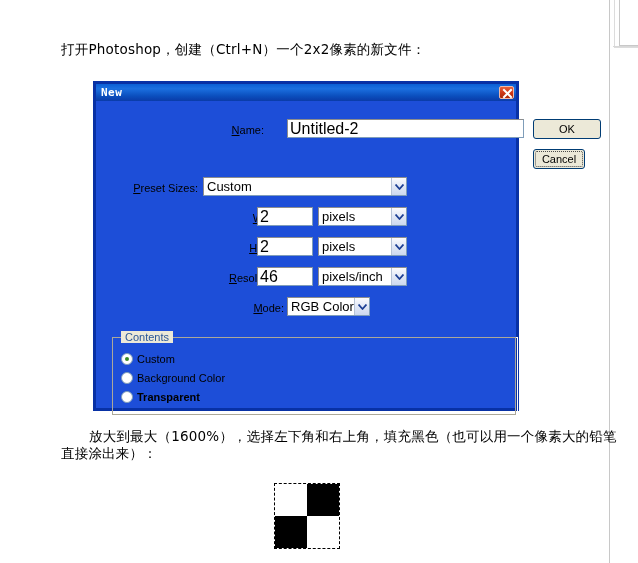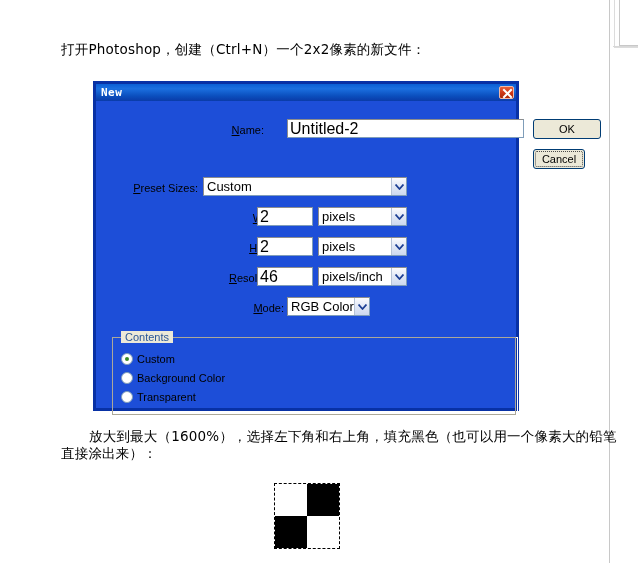--- a/index.html
+++ b/index.html
@@ -376,21 +376,21 @@
       </div>
 
       <div class="radio-row checked" style="left:25px; top:252px;">
         <span class="radio-dot"></span>
         <span>Custom</span>
       </div>
       <div class="radio-row" style="left:25px; top:271px;">
         <span class="radio-dot"></span>
         <span>Background Color</span>
       </div>
-      <div class="radio-row" style="left:25px; top:290px;">
+      <div class="radio-row" style="left:25px; top:290px;font-weight:bold;">
         <span class="radio-dot"></span>
         <span>Transparent</span>
       </div>
 
     </div>
   </div>
 
   <div id="checker">
     <div class="cell c-tl"></div>
     <div class="cell c-tr"></div>

